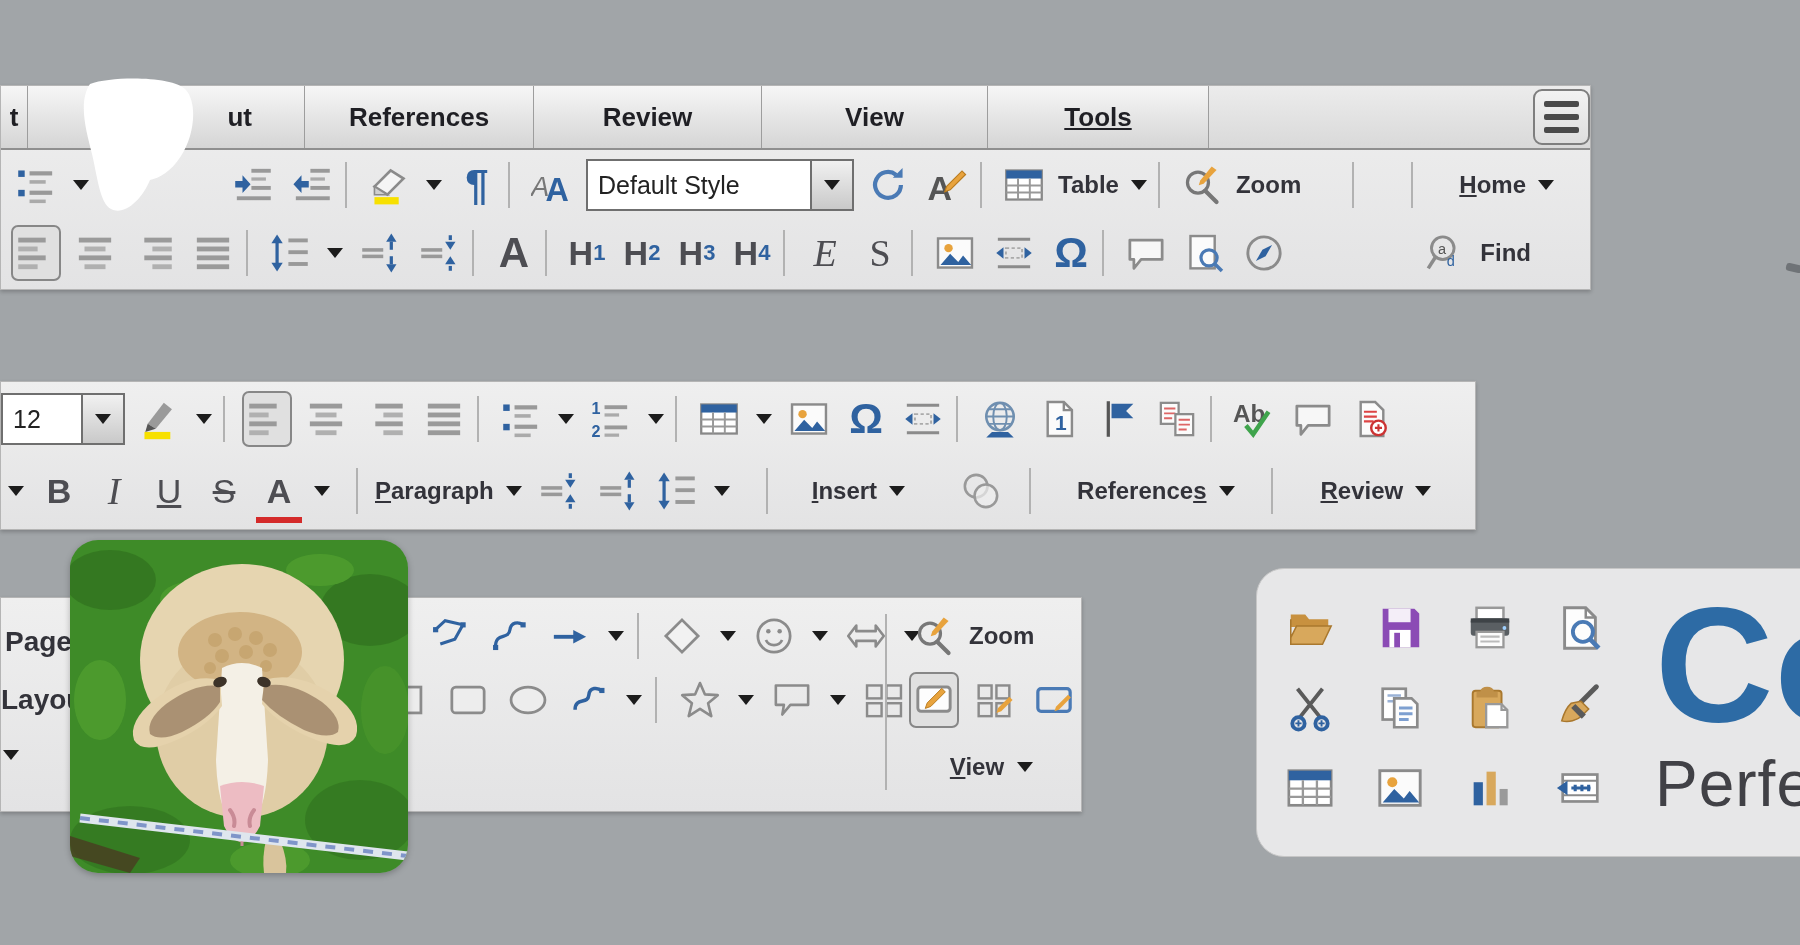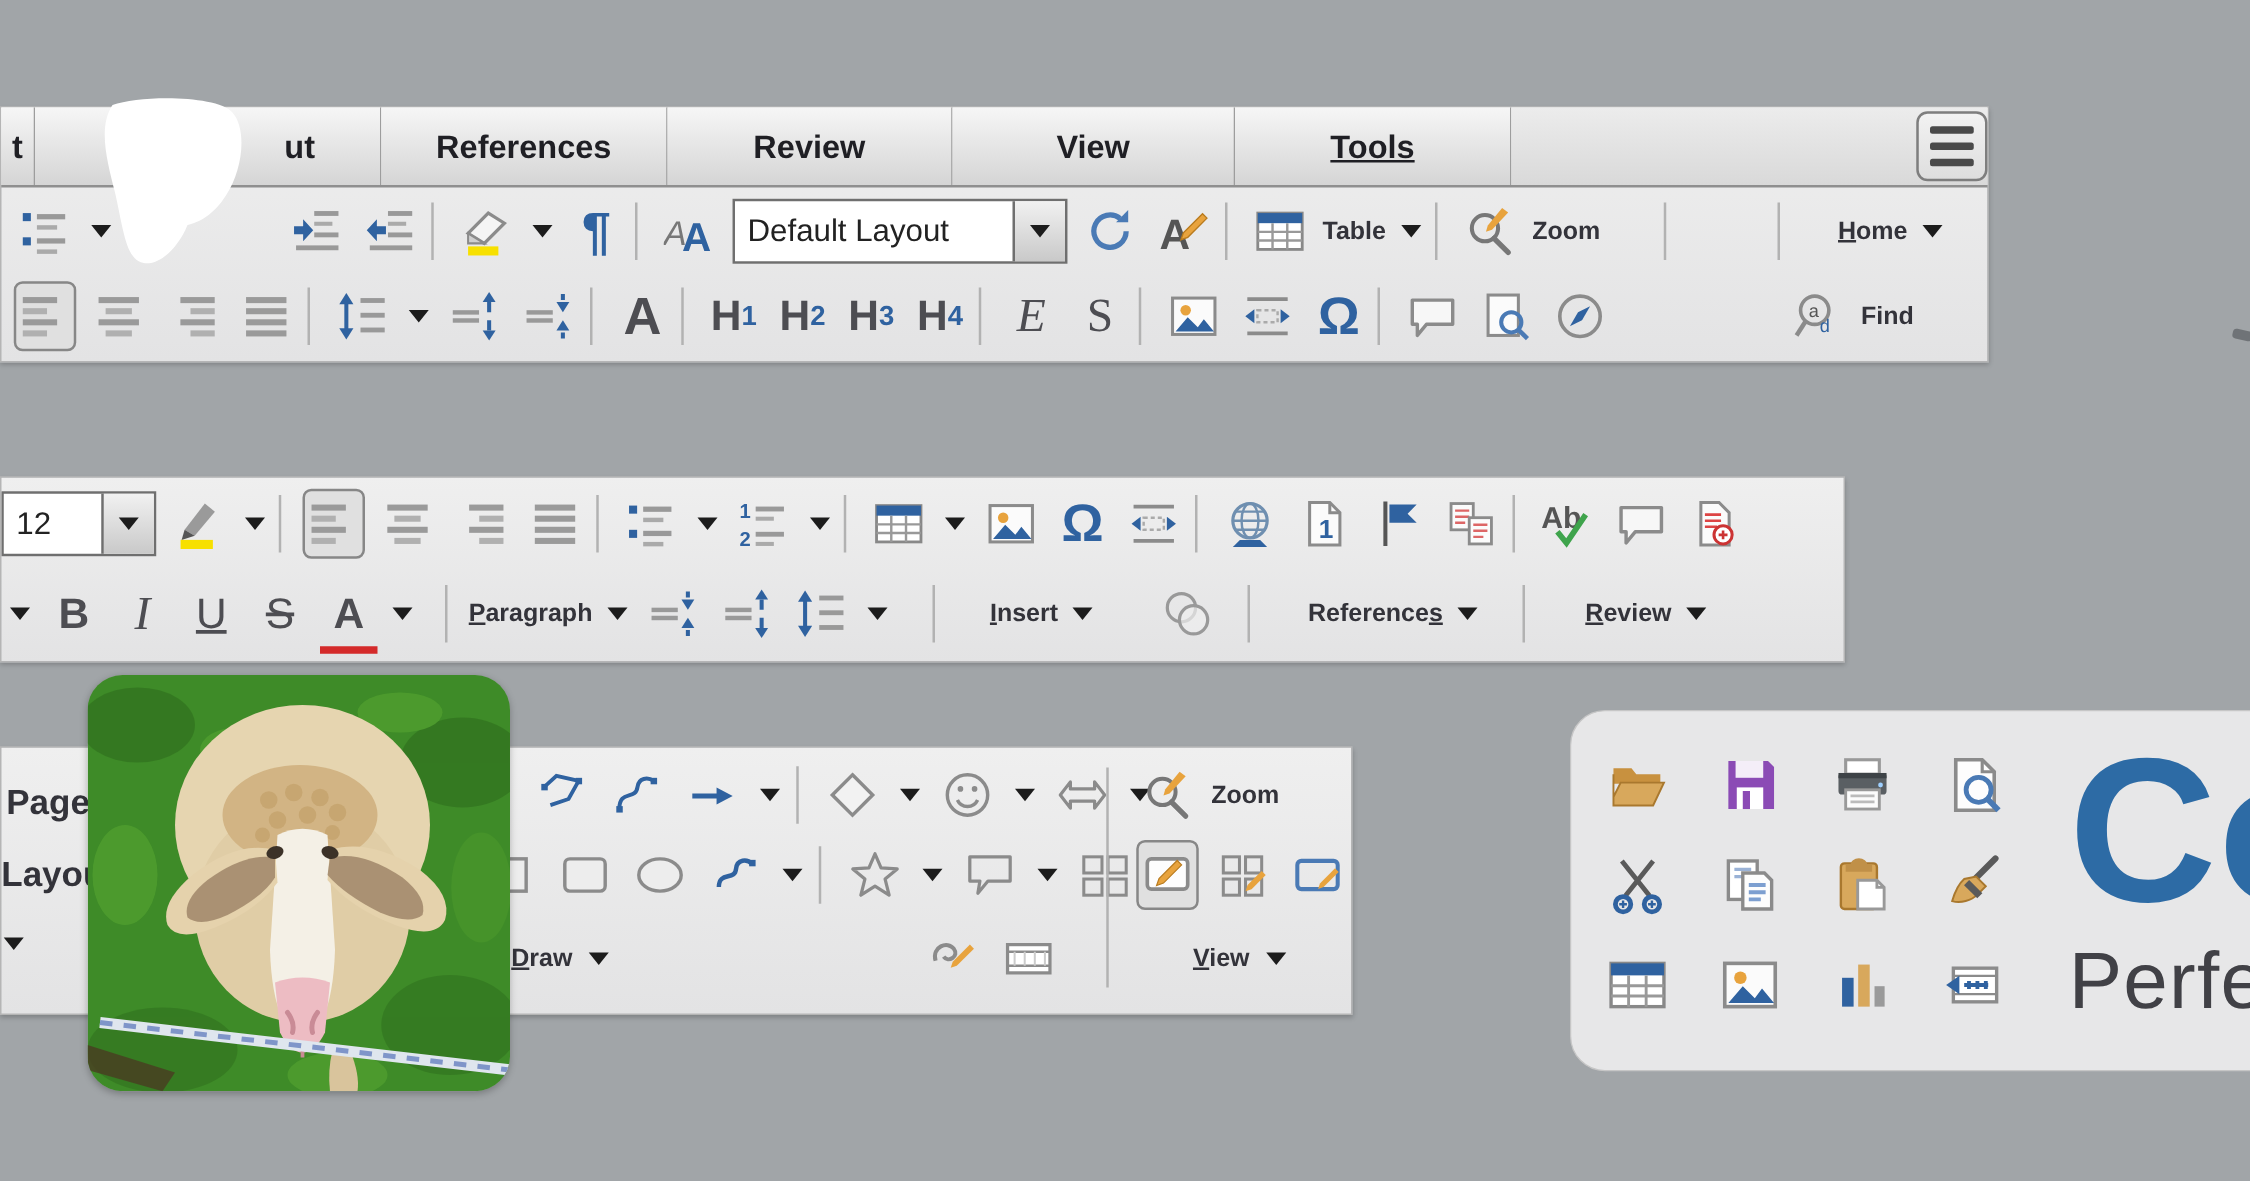--- a/index.html
+++ b/index.html
@@ -19,21 +19,21 @@
   .tbrow > *{flex:none;margin-left:9px;}
   .tbrow > *:first-child{margin-left:0;}
   .vsep{width:2px;height:46px;background:#b2b2b2;margin:0 8px;}
   .spring{flex:1 1 auto;}
   .tbtn{display:flex;align-items:center;justify-content:center;height:56px;min-width:46px;
         border:2px solid transparent;border-radius:7px;background:none;padding:0 2px;}
   .tbtn.sel{border-color:#878787;background:#e0e0e0;}
   .ic{width:42px;height:42px;display:block;}
   .ddbtn{width:22px;height:30px;display:flex;align-items:center;justify-content:center;background:none;border:none;}
   .tri{width:0;height:0;border-left:8px solid transparent;border-right:8px solid transparent;border-top:10px solid #1c1c1c;}
-  .tlabel{font-size:20px;font-weight:700;color:#33333a;white-space:nowrap;}
+  .tlabel{font-size:24px;font-weight:700;color:#33333a;white-space:nowrap;}
   .tlabel u{text-decoration:underline;}
   .glyph{font-weight:700;color:#4d4d52;font-size:34px;line-height:1;}
   .glyph .sub{font-size:22px;color:#2f62a0;font-weight:700;vertical-align:-6px;}
   .g-big{font-size:42px;}
   .g-blue{color:#2f62a0;}
   .g-serif{font-family:"Liberation Serif",serif;font-weight:400;font-size:38px;color:#4d4d52;}
   .g-em{font-style:italic;}
   .g-bold{font-weight:700;}
   .g-ital{font-family:"Liberation Serif",serif;font-style:italic;font-weight:400;font-size:38px;}
   .g-und{text-decoration:underline;font-weight:400;}
@@ -138,21 +138,21 @@
         </button>
         <button class="tbtn glyph g-big g-blue">¶</button>
         <div class="vsep"></div>
         <button class="tbtn">
           <svg viewBox="0 0 26 26" class="ic">
             <text x="0" y="20" font-size="17" fill="#777" font-style="italic">A</text>
             <text x="9" y="23" font-size="20" font-weight="bold" fill="#2f62a0">A</text>
           </svg>
         </button>
         <div class="combo" style="width: 268px;">
-          <span class="val">Default Layout</span>
+          <span class="val">Default Style</span>
           <div class="cdd">
             <div class="tri"></div>
           </div>
         </div>
         <button class="tbtn">
           <svg viewBox="0 0 26 26" class="ic">
             <path d="M21 13 a8 8 0 1 1 -3 -6.3" fill="none" stroke="#4a7ab5" stroke-width="2.6"></path>
             <path d="M22 2.5 v6 h-6 z" fill="#4a7ab5"></path>
           </svg>
         </button>
@@ -674,40 +674,20 @@
           <button class="tbtn">
             <svg viewBox="0 0 26 26" class="ic">
               <rect x="2.5" y="4" width="9" height="8" fill="none" stroke="#8b8b8b" stroke-width="1.5"></rect>
               <rect x="14.5" y="4" width="9" height="8" fill="none" stroke="#8b8b8b" stroke-width="1.5"></rect>
               <rect x="2.5" y="15" width="9" height="8" fill="none" stroke="#8b8b8b" stroke-width="1.5"></rect>
               <rect x="14.5" y="15" width="9" height="8" fill="none" stroke="#8b8b8b" stroke-width="1.5"></rect>
             </svg>
           </button>
           <button class="ddbtn">
             <div class="tri"></div>
-          </button>
-        </div>
-      <div id="drawrow3" class="drow" style="height:70px;">
-          <span class="tlabel"><u>D</u>raw</span>
-          <button class="ddbtn">
-            <div class="tri"></div>
-          </button>
-          <div style="width: 228px;"></div>
-          <button class="tbtn">
-            <svg viewBox="0 0 26 26" class="ic">
-              <path d="M4 14 C2 7 10 4 13 8 C16 12 10 15 8 12" fill="none" stroke="#8b8b8b" stroke-width="2"></path>
-              <path d="M23 8 l-8.5 8.5 -3 1 1 -3 8.5 -8.5 z" fill="#e8a33d"></path>
-            </svg>
-          </button>
-          <button class="tbtn">
-            <svg viewBox="0 0 26 26" class="ic">
-              <rect x="2.5" y="6" width="21" height="14" fill="#fff" stroke="#8b8b8b" stroke-width="1.6"></rect>
-              <path d="M2.5 9.5 h21 M2.5 16.5 h21" stroke="#8b8b8b" stroke-width="1.2"></path>
-              <path d="M6 9.5 v7 M11 9.5 v7 M16 9.5 v7 M21 9.5 v7" stroke="#ccc" stroke-width="1"></path>
-            </svg>
           </button>
         </div>
     </div>
     <div id="drawsep"></div>
     <div id="zoomblock">
       <div class="drow" id="zoomrow1">
           <button class="tbtn">
             <svg viewBox="0 0 26 26" class="ic">
               <circle cx="10.5" cy="11.5" r="6.5" fill="none" stroke="#777" stroke-width="2"></circle>
               <path d="M15 16.5 L22 23.5" stroke="#777" stroke-width="2.6" stroke-linecap="round"></path>

